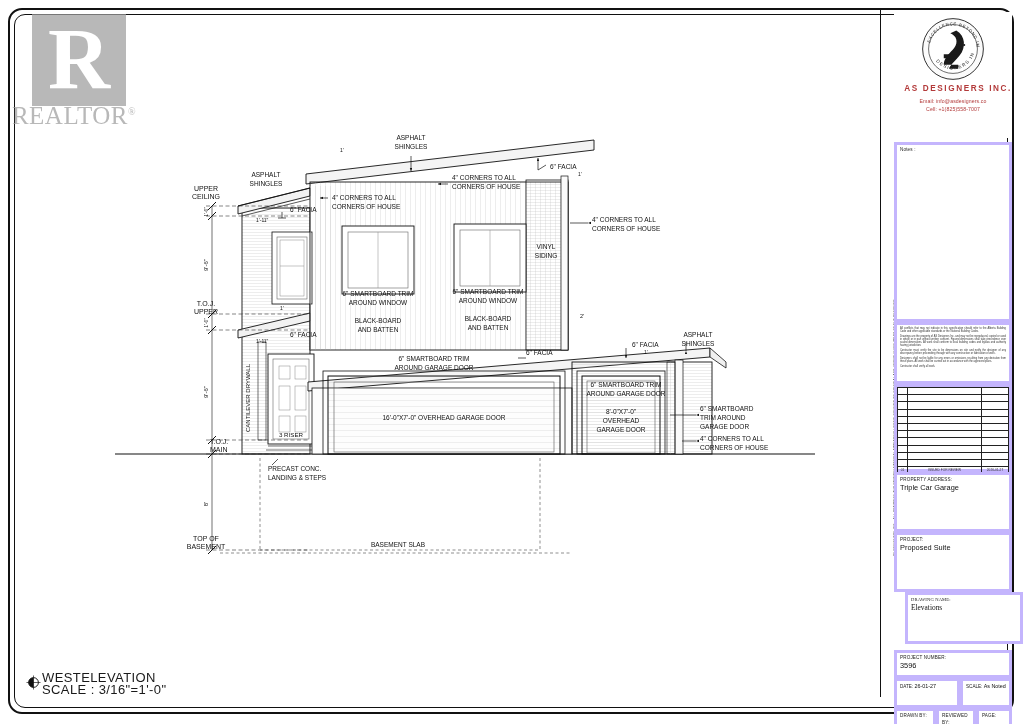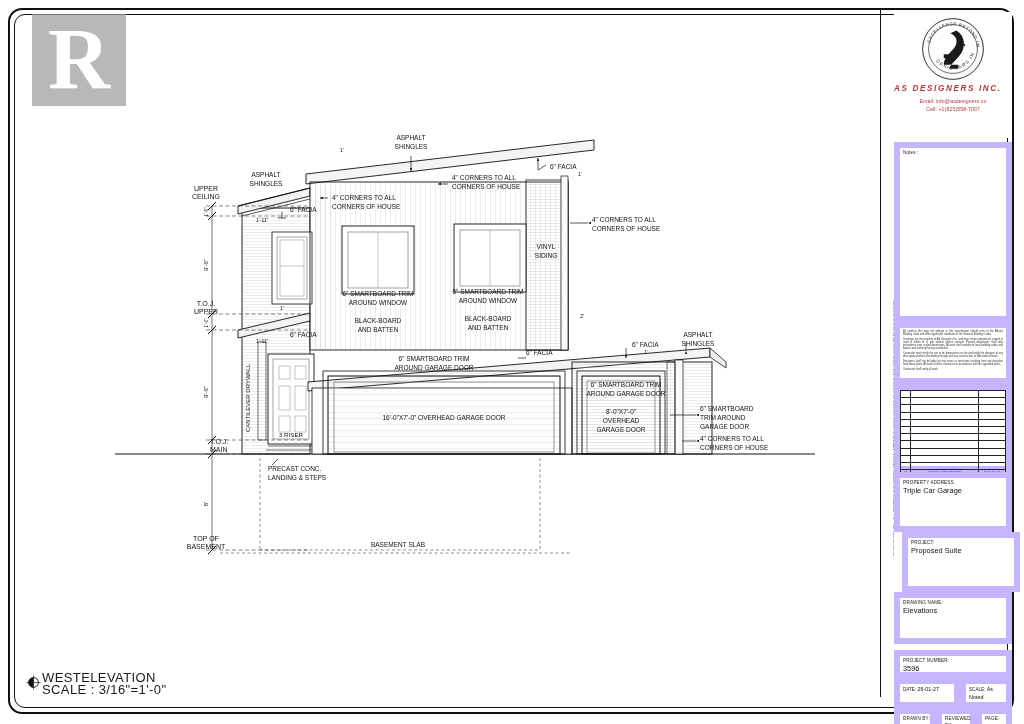--- a/index.html
+++ b/index.html
@@ -31,51 +31,51 @@
   #drawing svg{display:block;}
 
   
   #elev-title{position:absolute;left:42px;top:672px;}
   #elev-title .lbl{font-size:13px;letter-spacing:.4px;line-height:11.5px;white-space:nowrap;}
   #north-sym{position:absolute;left:-16px;top:3px;width:15px;height:15px;}
 
   
   #titleblock{position:absolute;left:889px;top:10px;width:126px;height:704px;
               font-size:5.4px;line-height:6.6px;}
-  .tb-cell{position:absolute;box-sizing:border-box;border:6px solid #c4b5fd;background:#fff;}
+  .tb-cell{position:absolute;box-sizing:border-box;border:3px solid #c4b5fd;background:#fff;}
   .tb-lab{font-size:4.6px;letter-spacing:.15px;color:#222;padding:2px 0 0 3px;}
   .tb-val{font-size:7.4px;padding:1px 0 0 3px;color:#111;}
 
   
   #logo-cell{left:5px;top:2px;width:118px;height:126px;border:none;}
   #logo-seal{position:absolute;left:26px;top:4px;width:66px;height:66px;border-radius:50%;}
-  #co-name{position:absolute;left:0;top:74px;width:118px;text-align:left;
-           color:#b33a3a;font-size:8.2px;letter-spacing:1.6px;font-weight:700;font-style:italic;}
+  #co-name{position:absolute;left:0;top:74px;width:118px;text-align:right;
+           color:#b33a3a;font-size:8.2px;letter-spacing:1.6px;font-weight:700;}
   #co-email{position:absolute;left:0;top:86px;width:118px;text-align:center;
            color:#b33a3a;font-size:5.2px;letter-spacing:.1px;}
   #co-cell{position:absolute;left:0;top:94px;width:118px;text-align:center;
            color:#b33a3a;font-size:5.2px;letter-spacing:.1px;}
 
   #notes-cell{left:5px;top:132px;width:118px;height:180px;}
   #legal-cell{left:5px;top:312px;width:118px;height:62px;}
   #legal-cell p{margin:0 0 2px 0;font-size:2.6px;line-height:3.0px;
                 color:#333;text-align:justify;}
 
   
   #rev-cell{left:5px;top:374px;width:118px;height:88px;}
   #rev-table{width:100%;height:100%;border-collapse:collapse;table-layout:fixed;}
   #rev-table td{border:.5px solid #222;font-size:3.2px;text-align:center;
                 color:#333;height:6.2px;padding:0;}
   #rev-table td.c1{width:9px;}
   #rev-table td.c3{width:26px;}
   #rev-table tr.hdr td{font-size:3.2px;letter-spacing:.2px;}
 
   #addr-cell{left:5px;top:462px;width:118px;height:60px;}
-  #proj-cell{left:5px;top:522px;width:118px;height:60px;margin-left:8px;}
-  #dname-cell{left:5px;top:582px;width:118px;height:52px;}
+  #proj-cell{left:5px;top:522px;width:118px;height:60px;}
+  #dname-cell{left:16px;top:582px;width:118px;height:52px;font-family:Liberation Serif, serif;}
   #pnum-cell{left:5px;top:640px;width:118px;height:28px;}
   #date-cell{left:5px;top:668px;width:66px;height:30px;}
   #scale-cell{left:71px;top:668px;width:52px;height:30px;}
   .inline-lab{font-size:4.6px;padding:2px 0 0 3px;color:#222;}
   .inline-lab span.v{font-size:5.4px;color:#111;}
   #drawn-cell{left:5px;top:698px;width:42px;height:26px;}
   #rev-by-cell{left:47px;top:698px;width:40px;height:26px;}
   #page-cell{left:87px;top:698px;width:36px;height:26px;}
   .sig-val{text-align:center;font-size:7px;margin-top:6px;}
 
@@ -88,20 +88,23 @@
 </head>
 <body>
 
 <div id="sheet">
   <div id="sheet-inner"></div>
 </div>
 
 <div id="watermark">
   <div id="wm-box"></div>
   <div id="wm-r">R</div>
+  <div id="wm-text">
+    <span>REALTOR</span><sup>®</sup>
+  </div>
 </div>
 
 <div id="drawing">
 <svg width="868" height="686" viewBox="0 0 868 686">
   <defs>
     <pattern id="vsid" width="4" height="3" patternUnits="userSpaceOnUse">
       <line x1="0" y1="0" x2="4" y2="0" stroke="#b9b9b9" stroke-width="0.5"></line>
     </pattern>
     <pattern id="bbatten" width="5" height="4" patternUnits="userSpaceOnUse">
       <line x1="0" y1="0" x2="0" y2="4" stroke="#c2c2c2" stroke-width="0.6"></line>

